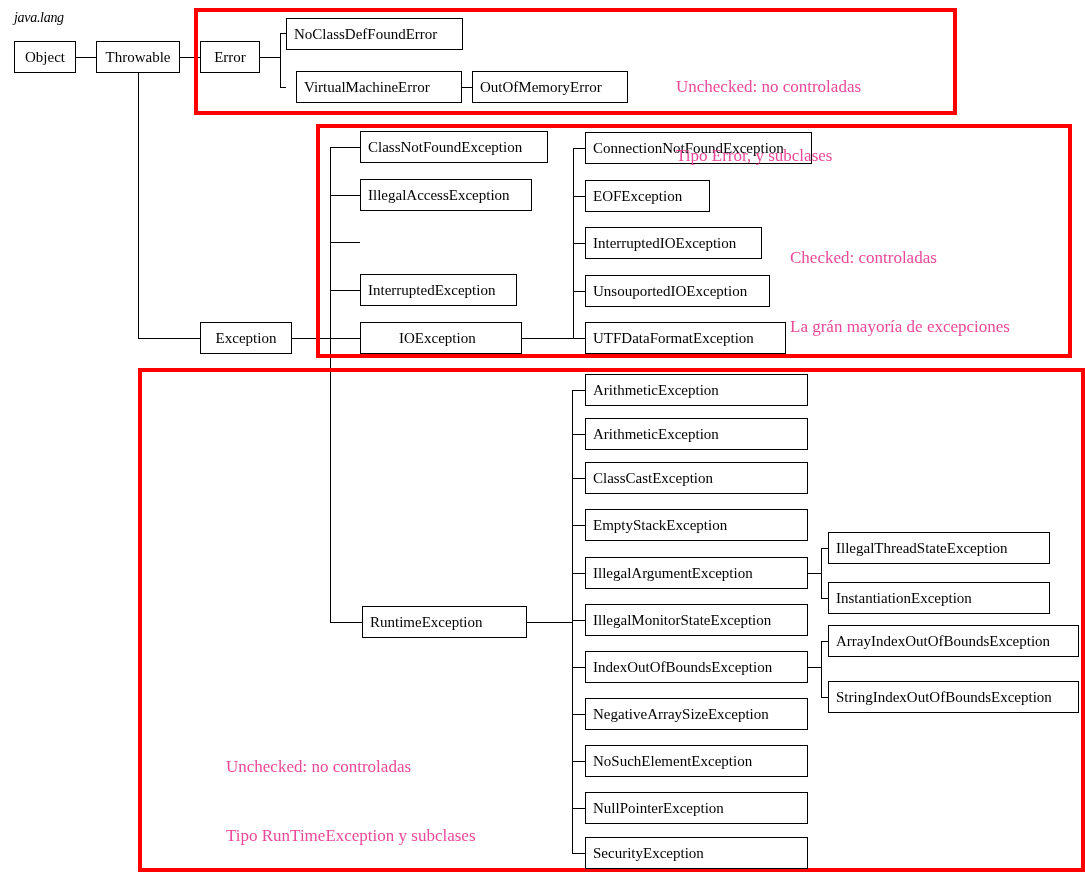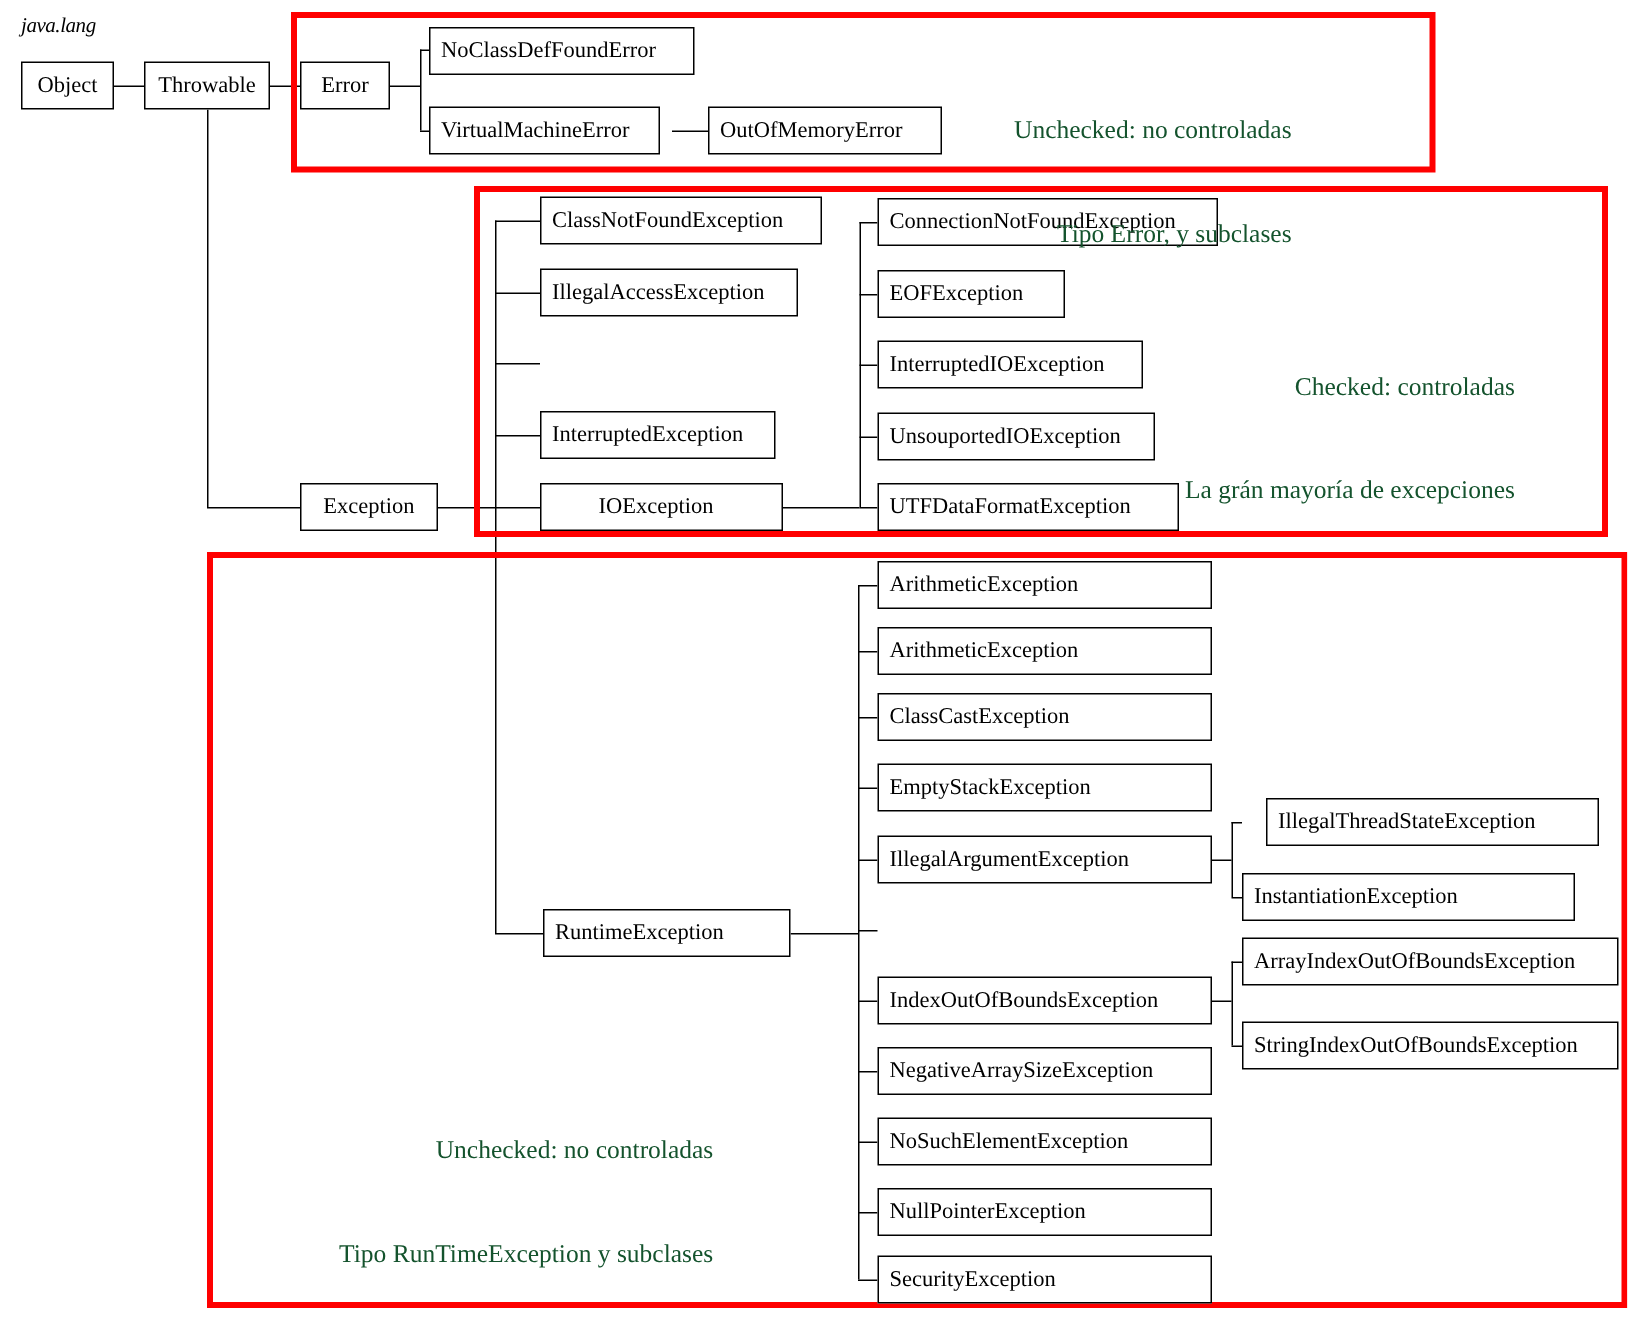--- a/index.html
+++ b/index.html
@@ -45,27 +45,26 @@
   .edge.v { width: 1px; }
   .group {
     position: absolute;
     box-sizing: border-box;
     border: 4px solid #ff0000;
     background: transparent;
     z-index: 3;
   }
   .note {
     position: absolute;
-    color: #14532d;
+    color: #ec4899;
     font-family: "Liberation Serif", "DejaVu Serif", serif;
     font-size: 17px;
     line-height: 1.35;
     white-space: pre;
     z-index: 6;
-    text-align: right;
   }
   .pkg-label {
     position: absolute;
     font-family: "Liberation Serif", "DejaVu Serif", serif;
     font-style: italic;
     font-size: 14px;
     color: #000000;
     letter-spacing: -0.3px;
     z-index: 6;
   }
@@ -135,46 +134,47 @@
   <div class="edge h" style="left:821px; top:641px; width:7px;"></div>
   <div class="edge h" style="left:821px; top:697px; width:7px;"></div>
 
   <div class="node center" style="left:14px;  top:41px;  width:62px;  height:32px;">Object</div>
   <div class="node center" style="left:96px;  top:41px;  width:84px;  height:32px;">Throwable</div>
   <div class="node center" style="left:200px; top:41px;  width:60px;  height:32px;">Error</div>
   <div class="node center" style="left:200px; top:322px; width:92px;  height:32px;">Exception</div>
   <div class="node" style="left:362px; top:606px; width:165px; height:32px;">RuntimeException</div>
 
   <div class="node" style="left:286px; top:18px;  width:177px; height:32px;">NoClassDefFoundError</div>
-  <div class="node" style="left:286px; top:71px;  width:154px; height:32px;">VirtualMachineError</div>
+  <div class="node" style="left:296px; top:71px;  width:166px; height:32px;">VirtualMachineError</div>
   <div class="node" style="left:472px; top:71px;  width:156px; height:32px;">OutOfMemoryError</div>
 
   <div class="node" style="left:360px; top:131px; width:188px; height:32px;">ClassNotFoundException</div>
   <div class="node" style="left:360px; top:179px; width:172px; height:32px;">IllegalAccessException</div>
   <div class="node" style="left:360px; top:274px; width:157px; height:32px;">InterruptedException</div>
   <div class="node" style="left:360px; top:322px; width:162px; height:32px;padding-left:38px;">IOException</div>
 
   <div class="node" style="left:585px; top:132px; width:227px; height:32px;">ConnectionNotFoundException</div>
   <div class="node" style="left:585px; top:180px; width:125px; height:32px;">EOFException</div>
   <div class="node" style="left:585px; top:227px; width:177px; height:32px;">InterruptedIOException</div>
   <div class="node" style="left:585px; top:275px; width:185px; height:32px;">UnsouportedIOException</div>
   <div class="node" style="left:585px; top:322px; width:201px; height:32px;">UTFDataFormatException</div>
 
   <div class="node" style="left:585px; top:374px; width:223px; height:32px;">ArithmeticException</div>
   <div class="node" style="left:585px; top:418px; width:223px; height:32px;">ArithmeticException</div>
   <div class="node" style="left:585px; top:462px; width:223px; height:32px;">ClassCastException</div>
   <div class="node" style="left:585px; top:509px; width:223px; height:32px;">EmptyStackException</div>
   <div class="node" style="left:585px; top:557px; width:223px; height:32px;">IllegalArgumentException</div>
+  <div class="node" style="left:585px; top:604px; width:223px; height:32px;">IllegalMonitorStateException</div>
   <div class="node" style="left:585px; top:651px; width:223px; height:32px;">IndexOutOfBoundsException</div>
   <div class="node" style="left:585px; top:698px; width:223px; height:32px;">NegativeArraySizeException</div>
   <div class="node" style="left:585px; top:745px; width:223px; height:32px;">NoSuchElementException</div>
   <div class="node" style="left:585px; top:792px; width:223px; height:32px;">NullPointerException</div>
   <div class="node" style="left:585px; top:837px; width:223px; height:32px;">SecurityException</div>
 
-  <div class="node" style="left:828px; top:532px; width:222px; height:32px;margin-left:16px;">IllegalThreadStateException</div>
+  <div class="node" style="left:828px; top:532px; width:222px; height:32px;">IllegalThreadStateException</div>
   <div class="node" style="left:828px; top:582px; width:222px; height:32px;">InstantiationException</div>
 
   <div class="node" style="left:828px; top:625px; width:251px; height:32px;">ArrayIndexOutOfBoundsException</div>
   <div class="node" style="left:828px; top:681px; width:251px; height:32px;">StringIndexOutOfBoundsException</div>
 
   <div class="note" style="left:676px; top:30px;">
     <div>Unchecked: no controladas</div>
     <div>Tipo Error, y subclases</div>
   </div>
 

